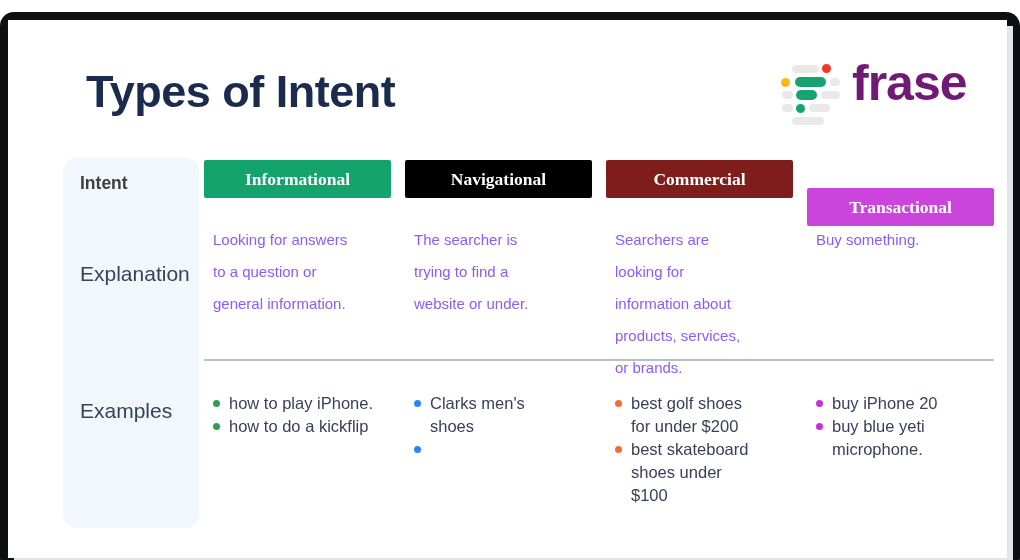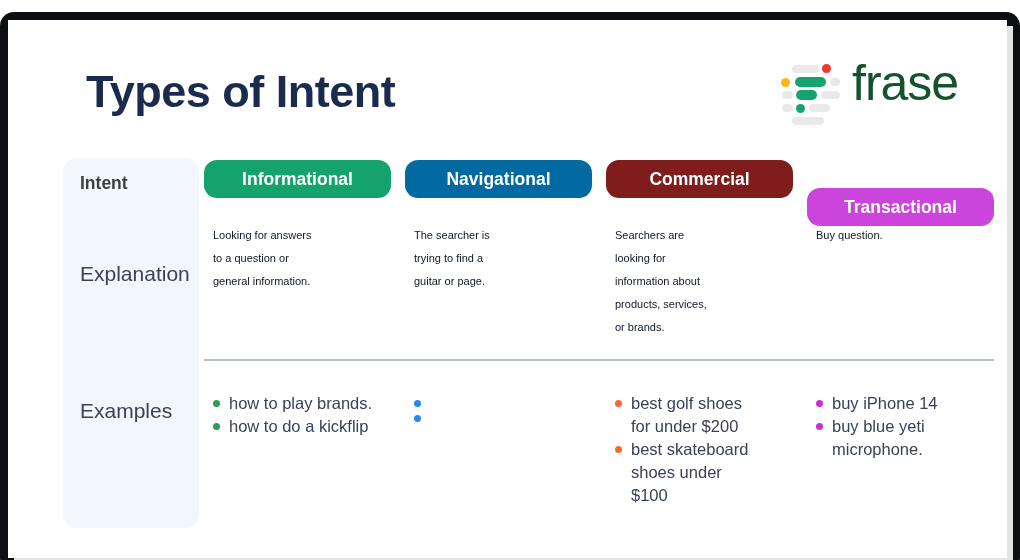--- a/index.html
+++ b/index.html
@@ -21,21 +21,21 @@
   .title {
     position:absolute; left:78px; top:46px;
     font-size:45px; font-weight:800; letter-spacing:-0.5px;
     color:#1b2b4e;
   }
   .logo { position:absolute; left:766px; top:40px; width:200px; height:70px; }
   .logo-icon { position:absolute; left:0; top:2px; width:70px; height:64px; }
   .logo-icon span { position:absolute; border-radius:6px; }
   .logo-text {
     position:absolute; left:78px; top:-6px;
-    font-size:50px; font-weight:400; letter-spacing:-1px; color:#14532d;
+    font-size:50px; font-weight:700; letter-spacing:-1px; color:#701a75;
   }
   
   .sidebar {
     position:absolute; left:55px; top:138px; width:136px; height:370px;
     background:#f2f6fd; border-radius:14px;
   }
   .row-label { position:absolute; left:17px; font-size:21px; color:#3a4258; }
   .row-label.intent { top:15px; font-size:17.5px; font-weight:bold; color:#404040; }
   .row-label.explanation { top:104px; }
   .row-label.examples { top:241px;text-align:center; }
@@ -43,27 +43,27 @@
   .columns {
     position:absolute; left:196px; top:140px; width:790px; height:370px;
     display:grid; grid-template-columns:repeat(4,1fr); gap:14px;
   }
   .divider {
     position:absolute; left:0; top:199px; width:790px; height:2px;
     background:#b6bfca;
   }
   .col { position:relative; height:370px; }
   .badge {
-    height:38px; border-radius:13px;
+    height:38px; border-radius:2px;
     display:flex; align-items:center; justify-content:center;
-    color:#ffffff; font-size:17.5px; font-weight:bold;
+    color:#ffffff; font-size:17.5px; font-weight:bold;font-family:Liberation Serif, serif;
   }
   .explanation-text {
     position:absolute; left:9px; top:64px; right:0;
-    font-size:11px; line-height:23px; color:#0f172a;
+    font-size:15px; line-height:32px; color:#8b5cf6;
     white-space:pre-line;
   }
   .examples-list { position:absolute; left:9px; top:232px; right:0; }
   .ex-item { display:flex; gap:9px; }
   .bullet {
     flex:0 0 auto; width:7px; height:7px; border-radius:50%;
     margin-top:8px;
   }
   .ex-text {
     font-size:16.5px; line-height:23px; color:#39415a;
@@ -105,36 +105,38 @@
     <div class="columns" id="columns">
       <div class="divider"></div>
     <div class="col">
           <div class="badge" style="background: rgb(20, 163, 109);">Informational</div>
           <div class="explanation-text">Looking for answers
 to a question or
 general information.</div>
           <div class="examples-list">
             <div class="ex-item">
               <span class="bullet" style="background: rgb(47, 158, 82);"></span>
-              <span class="ex-text">how to play brands.</span>
+              <span class="ex-text">how to play iPhone.</span>
             </div>
             <div class="ex-item">
               <span class="bullet" style="background: rgb(47, 158, 82);"></span>
               <span class="ex-text">how to do a kickflip</span>
             </div>
           </div>
         </div>
         <div class="col">
-          <div class="badge" style="background: #0369a1;">Navigational</div>
+          <div class="badge" style="background: #000000;">Navigational</div>
           <div class="explanation-text">The searcher is
 trying to find a
-guitar or page.</div>
+website or under.</div>
           <div class="examples-list">
             <div class="ex-item">
               <span class="bullet" style="background: rgb(40, 135, 240);"></span>
+              <span class="ex-text">Clarks men's
+shoes</span>
             </div>
             <div class="ex-item">
               <span class="bullet" style="background: rgb(40, 135, 240);"></span>
             </div>
           </div>
         </div>
         <div class="col">
           <div class="badge" style="background: #7f1d1d;">Commercial</div>
           <div class="explanation-text">Searchers are
 looking for
@@ -150,25 +152,25 @@
             <div class="ex-item">
               <span class="bullet" style="background: rgb(243, 107, 48);"></span>
               <span class="ex-text">best skateboard
 shoes under
 $100</span>
             </div>
           </div>
         </div>
         <div class="col">
           <div class="badge" style="background: rgb(203, 69, 220); margin-top: 28px;">Transactional</div>
-          <div class="explanation-text">Buy question.</div>
+          <div class="explanation-text">Buy something.</div>
           <div class="examples-list">
             <div class="ex-item">
               <span class="bullet" style="background: rgb(201, 47, 214);"></span>
-              <span class="ex-text">buy iPhone 14</span>
+              <span class="ex-text">buy iPhone 20</span>
             </div>
             <div class="ex-item">
               <span class="bullet" style="background: rgb(201, 47, 214);"></span>
               <span class="ex-text">buy blue yeti
 microphone.</span>
             </div>
           </div>
         </div>
       </div>
 

